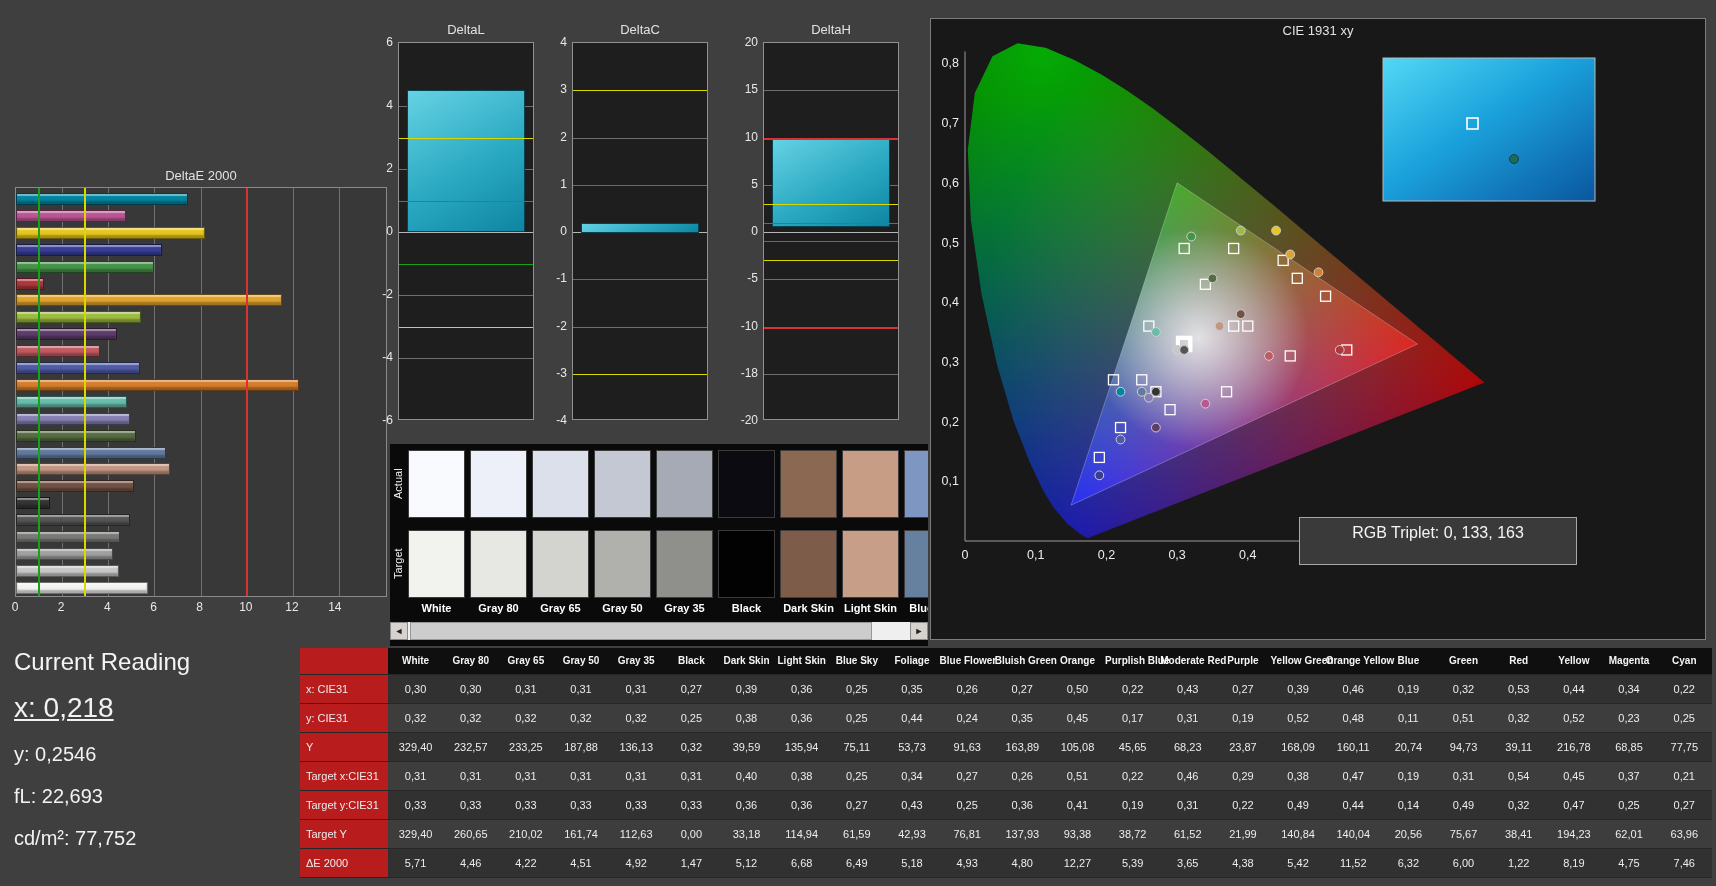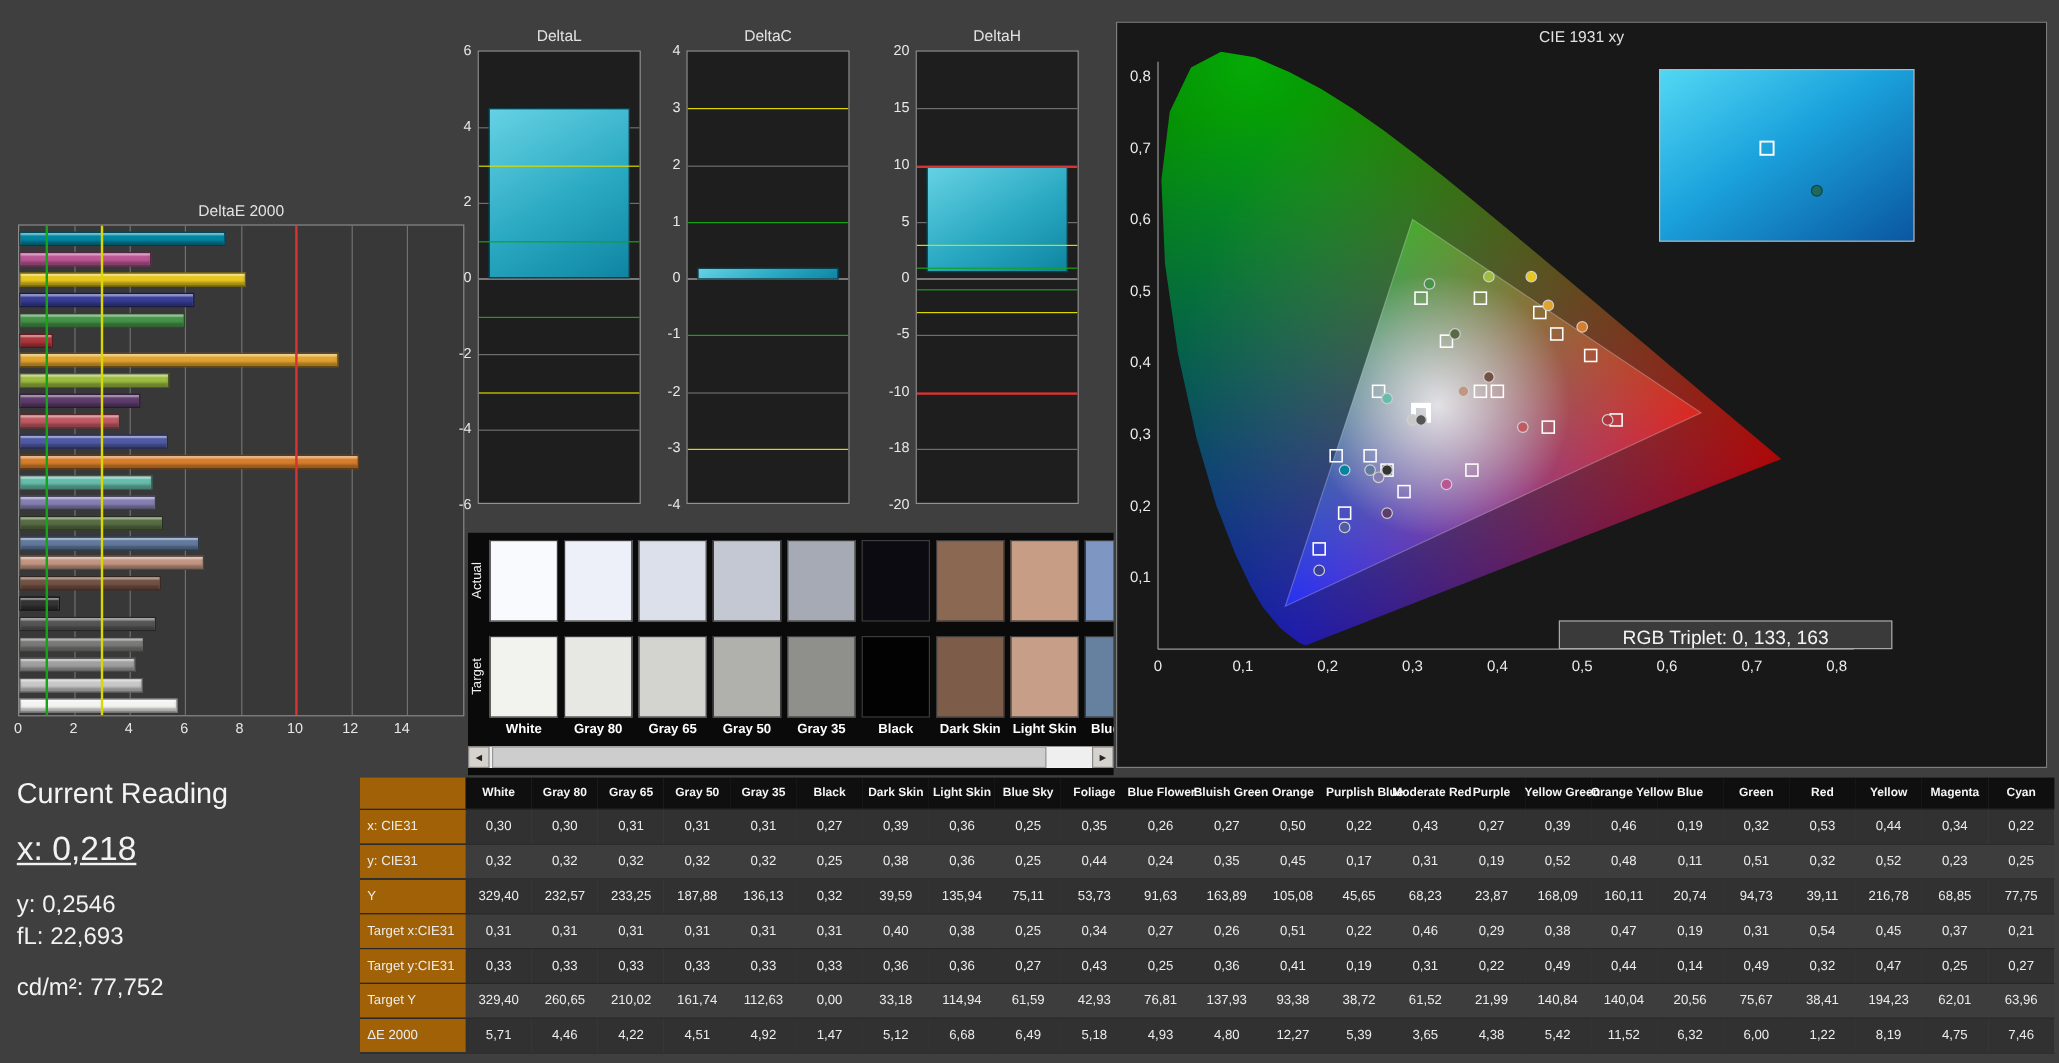--- a/index.html
+++ b/index.html
@@ -25,32 +25,32 @@
   .rot{position:absolute;left:2px;width:14px;font-size:11px;color:#f0f0f0;writing-mode:vertical-rl;transform:rotate(180deg);text-align:center}
   #rot-actual{top:6px;height:68px} #rot-target{top:86px;height:68px}
   #swatch-scroll{position:absolute;left:0;top:178px;width:538px;height:18px;display:flex}
   .sb-btn{width:18px;height:18px;background:#d6d3ce;border:1px solid #8a8a8a;font-size:9px;line-height:16px;text-align:center;color:#222;flex:none}
   .sb-track{flex:1;background:#efefef;position:relative}
   .sb-thumb{position:absolute;left:2px;top:0;height:100%;width:92%;background:#cdcdcd;border:1px solid #979797}
   
   #cie{position:absolute;left:930px;top:18px;width:776px;height:622px;background:#181818;border:1px solid #7d7d7d}
   #cie-title{position:absolute;top:4px;left:0;width:100%;z-index:2}
   #cie-svg-holder{position:absolute;inset:0;z-index:1}
-  #rgb-box{position:absolute;left:368px;top:498px;width:278px;height:24px;line-height:30px;text-align:center;background:#3a3a3a;border:1px solid #a8a8a8;font-size:16px;color:#f4f4f4;z-index:3}
+  #rgb-box{position:absolute;left:368px;top:498px;width:278px;height:48px;line-height:30px;text-align:center;background:#3a3a3a;border:1px solid #a8a8a8;font-size:16px;color:#f4f4f4;z-index:3}
   
   #reading{position:absolute;left:14px;top:648px;width:282px}
   #reading-title{font-size:24px;color:#f4f4f4;margin-bottom:16px}
   
   #datatable{position:absolute;left:300px;top:648px;width:1412px;border-collapse:collapse;table-layout:fixed;font-size:11px;color:#ececec}
   #datatable thead th{background:#0f0f0f;font-weight:bold;font-size:10px;height:26px;white-space:nowrap;overflow:visible;text-align:center;color:#f5f5f5}
   #datatable td{height:29px;text-align:center;padding:0 1px;white-space:nowrap;overflow:hidden}
   #datatable tbody tr:nth-child(odd){background:#313131}
   #datatable tbody tr:nth-child(even){background:#3d3d3d}
   #datatable tr{border-bottom:1px solid #272727}
-  #datatable td.rowlabel,#datatable th.corner{background:#a16207;text-align:left;padding-left:6px;font-size:11px;font-weight:normal}
+  #datatable td.rowlabel,#datatable th.corner{background:#b91c1c;text-align:left;padding-left:6px;font-size:11px;font-weight:normal}
 </style>
 </head>
 <body>
 
 <div id="page">
 
 
   <div id="deltae">
     <div class="chart-title">DeltaE 2000</div>
     <div id="deltae-plot">
@@ -330,21 +330,21 @@
           <rect x="536" y="99" width="11" height="11" fill="none" stroke="#ffffff" stroke-width="1.6"></rect>
           <circle cx="583" cy="140" r="4.5" fill="#1c6a5e" stroke="#11463e"></circle>
         </svg></div>
     <div id="rgb-box">RGB Triplet: 0, 133, 163</div>
   </div>
 
   <div id="reading">
     <div id="reading-title">Current Reading</div>
     <div id="reading-items">
         <div style="font-size: 28px; margin-bottom: 19px; color: rgb(242, 242, 242); text-decoration: underline;">x: 0,218</div>
-        <div style="font-size: 20px; margin-bottom: 4px; color: rgb(242, 242, 242);">y: 0,2546</div>
+        <div style="font-size: 20px; margin-bottom: 19px; color: rgb(242, 242, 242);">y: 0,2546</div>
         <div style="font-size: 20px; margin-bottom: 19px; color: rgb(242, 242, 242);">fL: 22,693</div>
         <div style="font-size: 20px; margin-bottom: 19px; color: rgb(242, 242, 242);">cd/m²: 77,752</div>
       </div>
   </div>
 
   <table id="datatable">
       <colgroup>
         <col style="width:88px">
         <col>
         <col>

